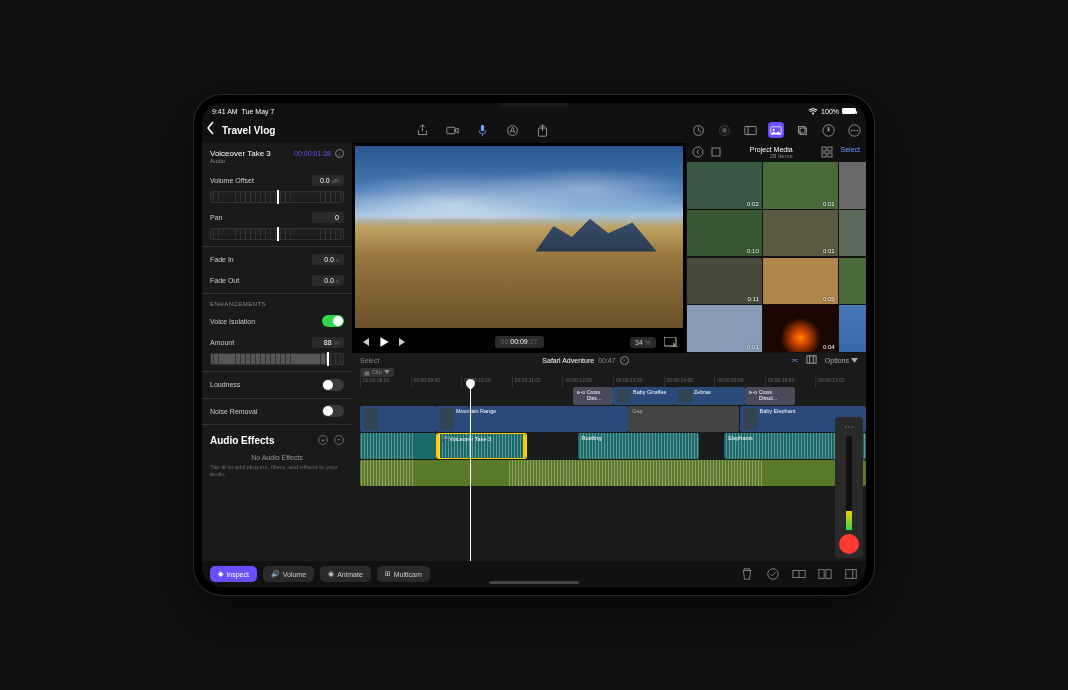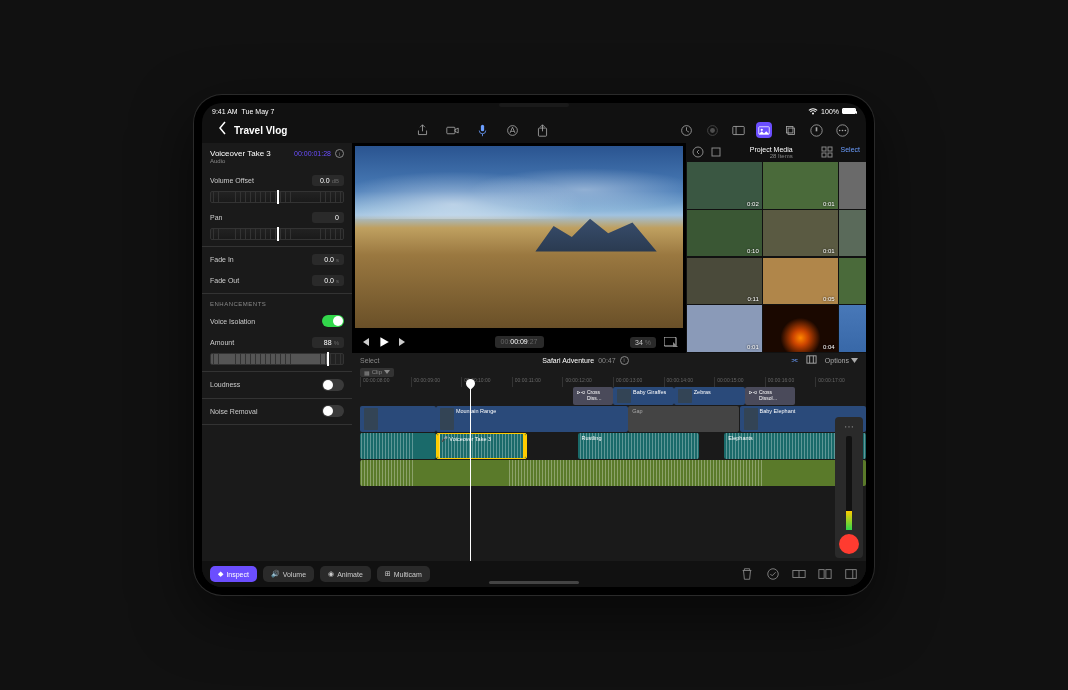--- a/index.html
+++ b/index.html
@@ -9,21 +9,21 @@
 .notch{position:absolute;top:8px;left:50%;transform:translateX(-50%);width:70px;height:4px;background:#1a1a1a;border-radius:3px;z-index:100}
 
 
 .status-bar{height:14px;display:flex;justify-content:space-between;align-items:center;padding:2px 10px 0;font-size:7px;color:#fff}
 .status-bar .right{display:flex;align-items:center;gap:3px}
 .battery{width:14px;height:6px;border:0.5px solid #fff;border-radius:1px;position:relative}
 .battery::after{content:"";position:absolute;right:-2px;top:1.5px;width:1px;height:3px;background:#fff;border-radius:0 1px 1px 0}
 .battery .fill{background:#fff;width:100%;height:100%;border-radius:0.5px}
 
 
-.header{height:26px;display:flex;align-items:center;padding:0 16px;gap:6px}
+.header{height:26px;display:flex;align-items:center;padding:0 4px;gap:6px}
 .back-btn{color:#fff;cursor:pointer}
 .title{color:#fff;font-size:10px;font-weight:600;flex:0 0 auto}
 .header-center{flex:1;display:flex;justify-content:center;gap:14px;align-items:center}
 .header-right{display:flex;gap:10px;align-items:center}
 .icon-btn{width:16px;height:16px;display:flex;align-items:center;justify-content:center;color:#aaa;cursor:pointer}
 .icon-btn.purple{background:#6b4eff;border-radius:4px;padding:2px;color:#fff}
 .icon-btn svg{width:13px;height:13px}
 
 
 .main{flex:1;display:flex;overflow:hidden}
@@ -295,20 +295,31 @@
   </div>
   <div class="divider"></div>
   <div class="insp-row">
     <span>Noise Removal</span>
     <div class="toggle">
               <div class="knob"></div>
             </div>
   </div>
 
   <div class="divider"></div>
+  <div class="audio-fx">
+    <div class="audio-fx-title">
+      <span>Audio Effects</span>
+      <div class="btns">
+                <span>+</span>
+                <span>−</span>
+              </div>
+    </div>
+    <div class="no-fx">No Audio Effects</div>
+    <div class="no-fx-sub">Tap ⊕ to add plug-ins, filters, and effects to your audio.</div>
+  </div>
 </div>
 
 <div class="content">
 <div class="content-top">
 
 <div class="viewer">
   <div class="viewer-canvas"></div>
   <div class="viewer-controls">
     <div class="vc-left">
       <span><svg width="10" height="10" viewBox="0 0 10 10">

